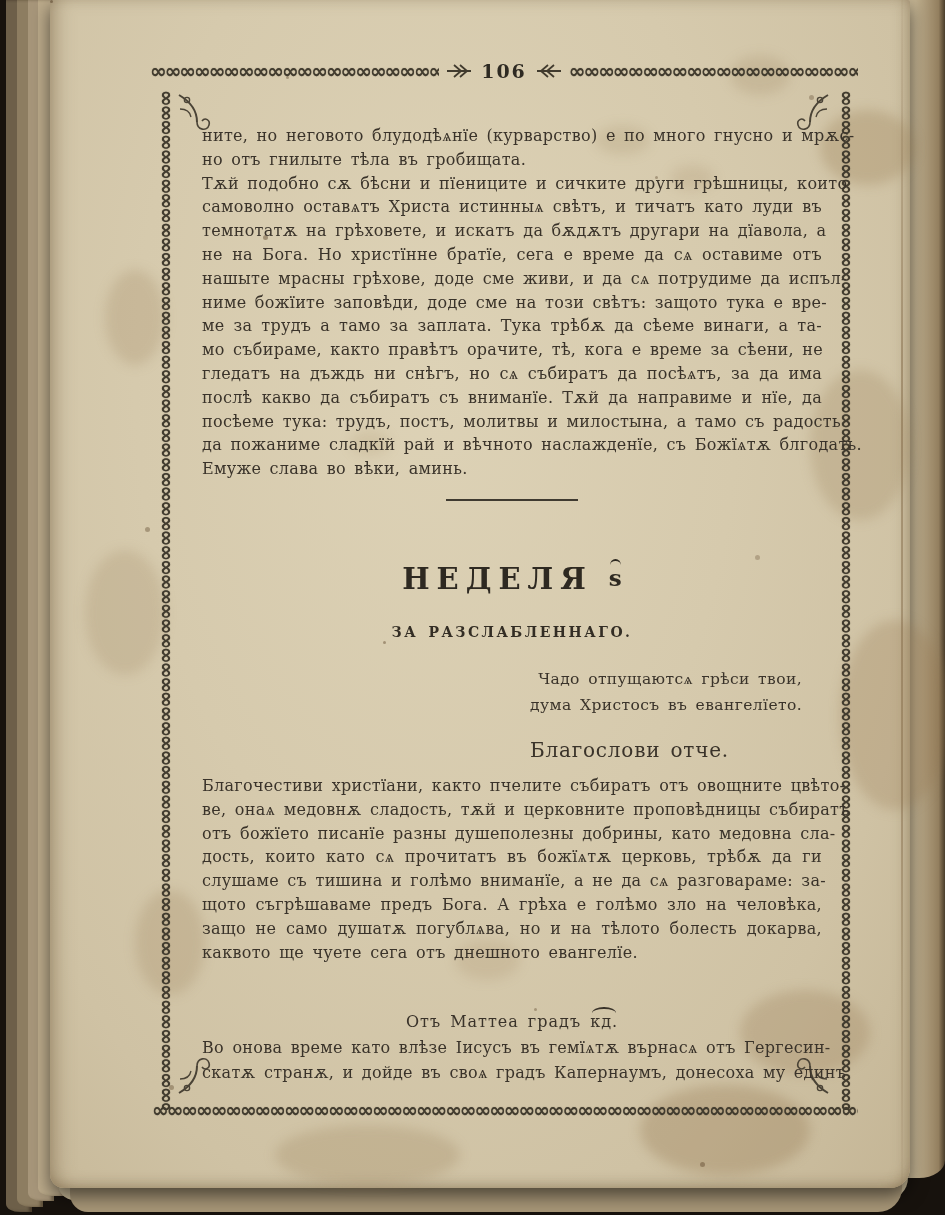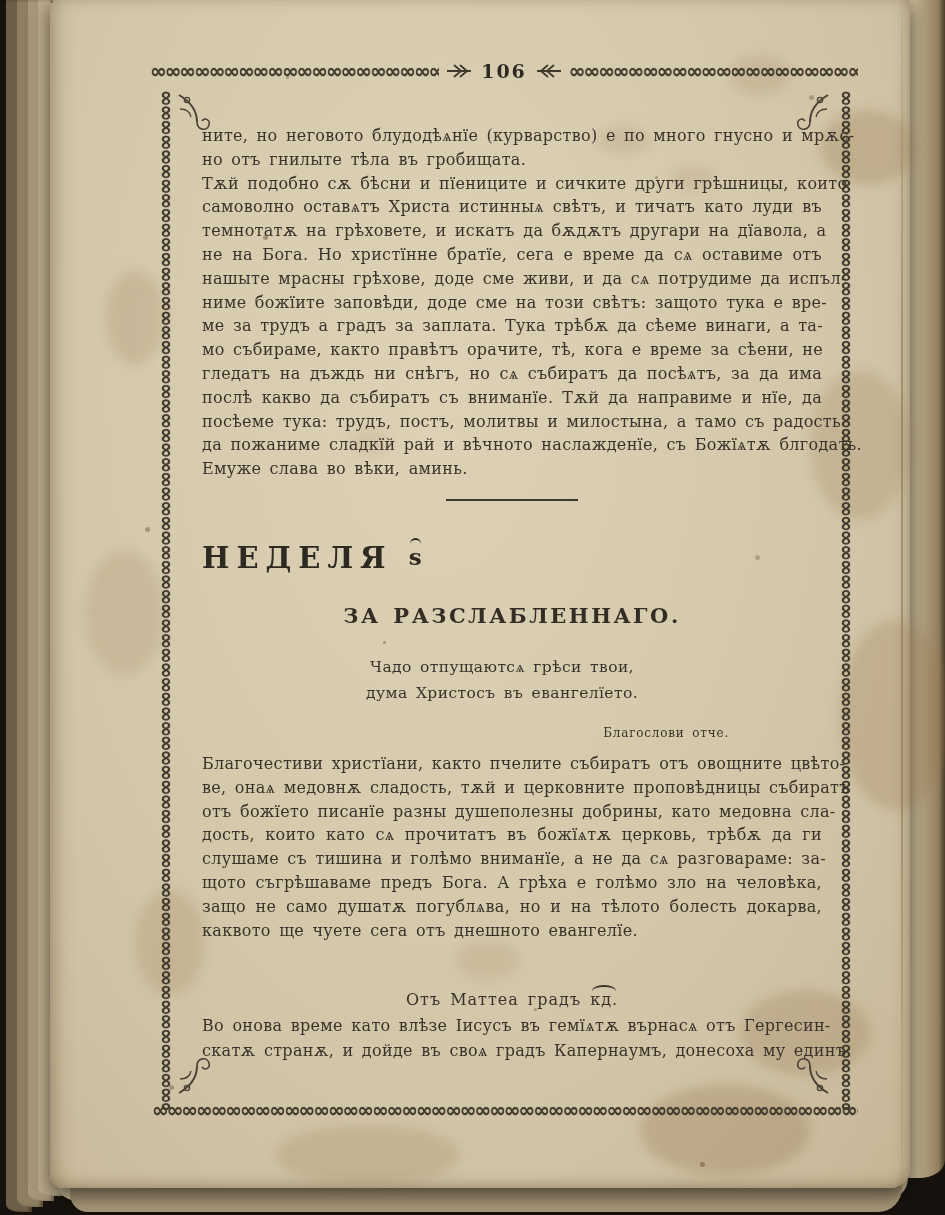--- a/index.html
+++ b/index.html
@@ -60,27 +60,27 @@
   .sprig{flex:0 0 auto;display:block;}
   .corner{position:absolute;width:44px;height:44px;}
   
   .content{
     position:absolute;left:152px;top:112px;width:620px;
     color:#3a332a;font-size:16px;letter-spacing:.3px;word-spacing:3px;
   }
   .line{height:23.8px;line-height:23.8px;text-align:justify;text-align-last:justify;white-space:nowrap;overflow:visible;}
   .line.last{text-align-last:left;}
   .divider{width:132px;border-top:2px solid #3f3a30;margin:18px auto 0;}
-  .h-nedelya{margin-top:40px;font-weight:bold;font-size:29px;letter-spacing:7px;color:#2e2921;}
+  .h-nedelya{margin-top:61px;text-align:center;font-weight:bold;font-size:29px;letter-spacing:7px;color:#2e2921;}
   .h-nedelya .num{font-size:23px;letter-spacing:0;margin-left:16px;position:relative;top:-3px;display:inline-block;}
   .titlo{position:relative;display:inline-block;}
   .titlo::after{content:"";position:absolute;left:8%;right:8%;top:-5px;height:4px;border-top:2px solid currentColor;border-radius:50%/100% 100% 0 0;}
-  .h-sub{margin-top:28px;text-align:center;font-weight:bold;font-size:21px;letter-spacing:2.5px;color:#332d24;}
-  .epigraph{margin-top:26px;text-align:center;padding-right:20px;font-size:15.5px;line-height:26px;letter-spacing:.4px;}
-  .blessing{margin-top:20px;text-align:right;padding-right:93px;font-size:12px;letter-spacing:.8px;}
+  .h-sub{margin-top:28px;text-align:center;font-weight:bold;font-size:14px;letter-spacing:2.5px;color:#332d24;}
+  .epigraph{margin-top:26px;text-align:right;padding-right:20px;font-size:15.5px;line-height:26px;letter-spacing:.4px;}
+  .blessing{margin-top:20px;text-align:right;padding-right:93px;font-size:20px;letter-spacing:.8px;}
   .gospel-h{margin-top:48px;text-align:center;font-size:16px;letter-spacing:1px;}
   .group{margin-top:12px;}
   .homily{}
   .gospel-lines{margin-top:4px;}
   .gospel-lines .line{height:25px;line-height:25px;}
 </style>
 </head>
 <body>
 
 <div class="stack s1"></div>
@@ -157,21 +157,21 @@
 
     <div class="group">
       <div class="line">ните, но неговото блудодѣѧнїе (курварство) е по много гнусно и мрѫс-</div>
       <div class="line last">но отъ гнилыте тѣла въ гробищата.</div>
       <div class="line">Тѫй подобно сѫ бѣсни и пїениците и сичките други грѣшницы, които</div>
       <div class="line">самоволно оставѧтъ Христа истинныѧ свѣтъ, и тичатъ като луди въ</div>
       <div class="line">темнотатѫ на грѣховете, и искатъ да бѫдѫтъ другари на дїавола, а</div>
       <div class="line">не на Бога. Но христїнне братїе, сега е време да сѧ оставиме отъ</div>
       <div class="line">нашыте мрасны грѣхове, доде сме живи, и да сѧ потрудиме да испъл-</div>
       <div class="line">ниме божїите заповѣди, доде сме на този свѣтъ: защото тука е вре-</div>
-      <div class="line">ме за трудъ а градъ за заплата. Тука трѣбѫ да сѣеме винаги, а та-</div>
+      <div class="line">ме за трудъ а тамо за заплата. Тука трѣбѫ да сѣеме винаги, а та-</div>
       <div class="line">мо събираме, както правѣтъ орачите, тѣ, кога е време за сѣени, не</div>
       <div class="line">гледатъ на дъждь ни снѣгъ, но сѧ събиратъ да посѣѧтъ, за да има</div>
       <div class="line">послѣ какво да събиратъ съ вниманїе. Тѫй да направиме и нїе, да</div>
       <div class="line">посѣеме тука: трудъ, постъ, молитвы и милостына, а тамо съ радость</div>
       <div class="line">да пожаниме сладкїй рай и вѣчното наслажденїе, съ Божїѧтѫ блгодать.</div>
       <div class="line last">Емуже слава во вѣки, аминь.</div>
     </div>
 
     <div class="divider"></div>
 

